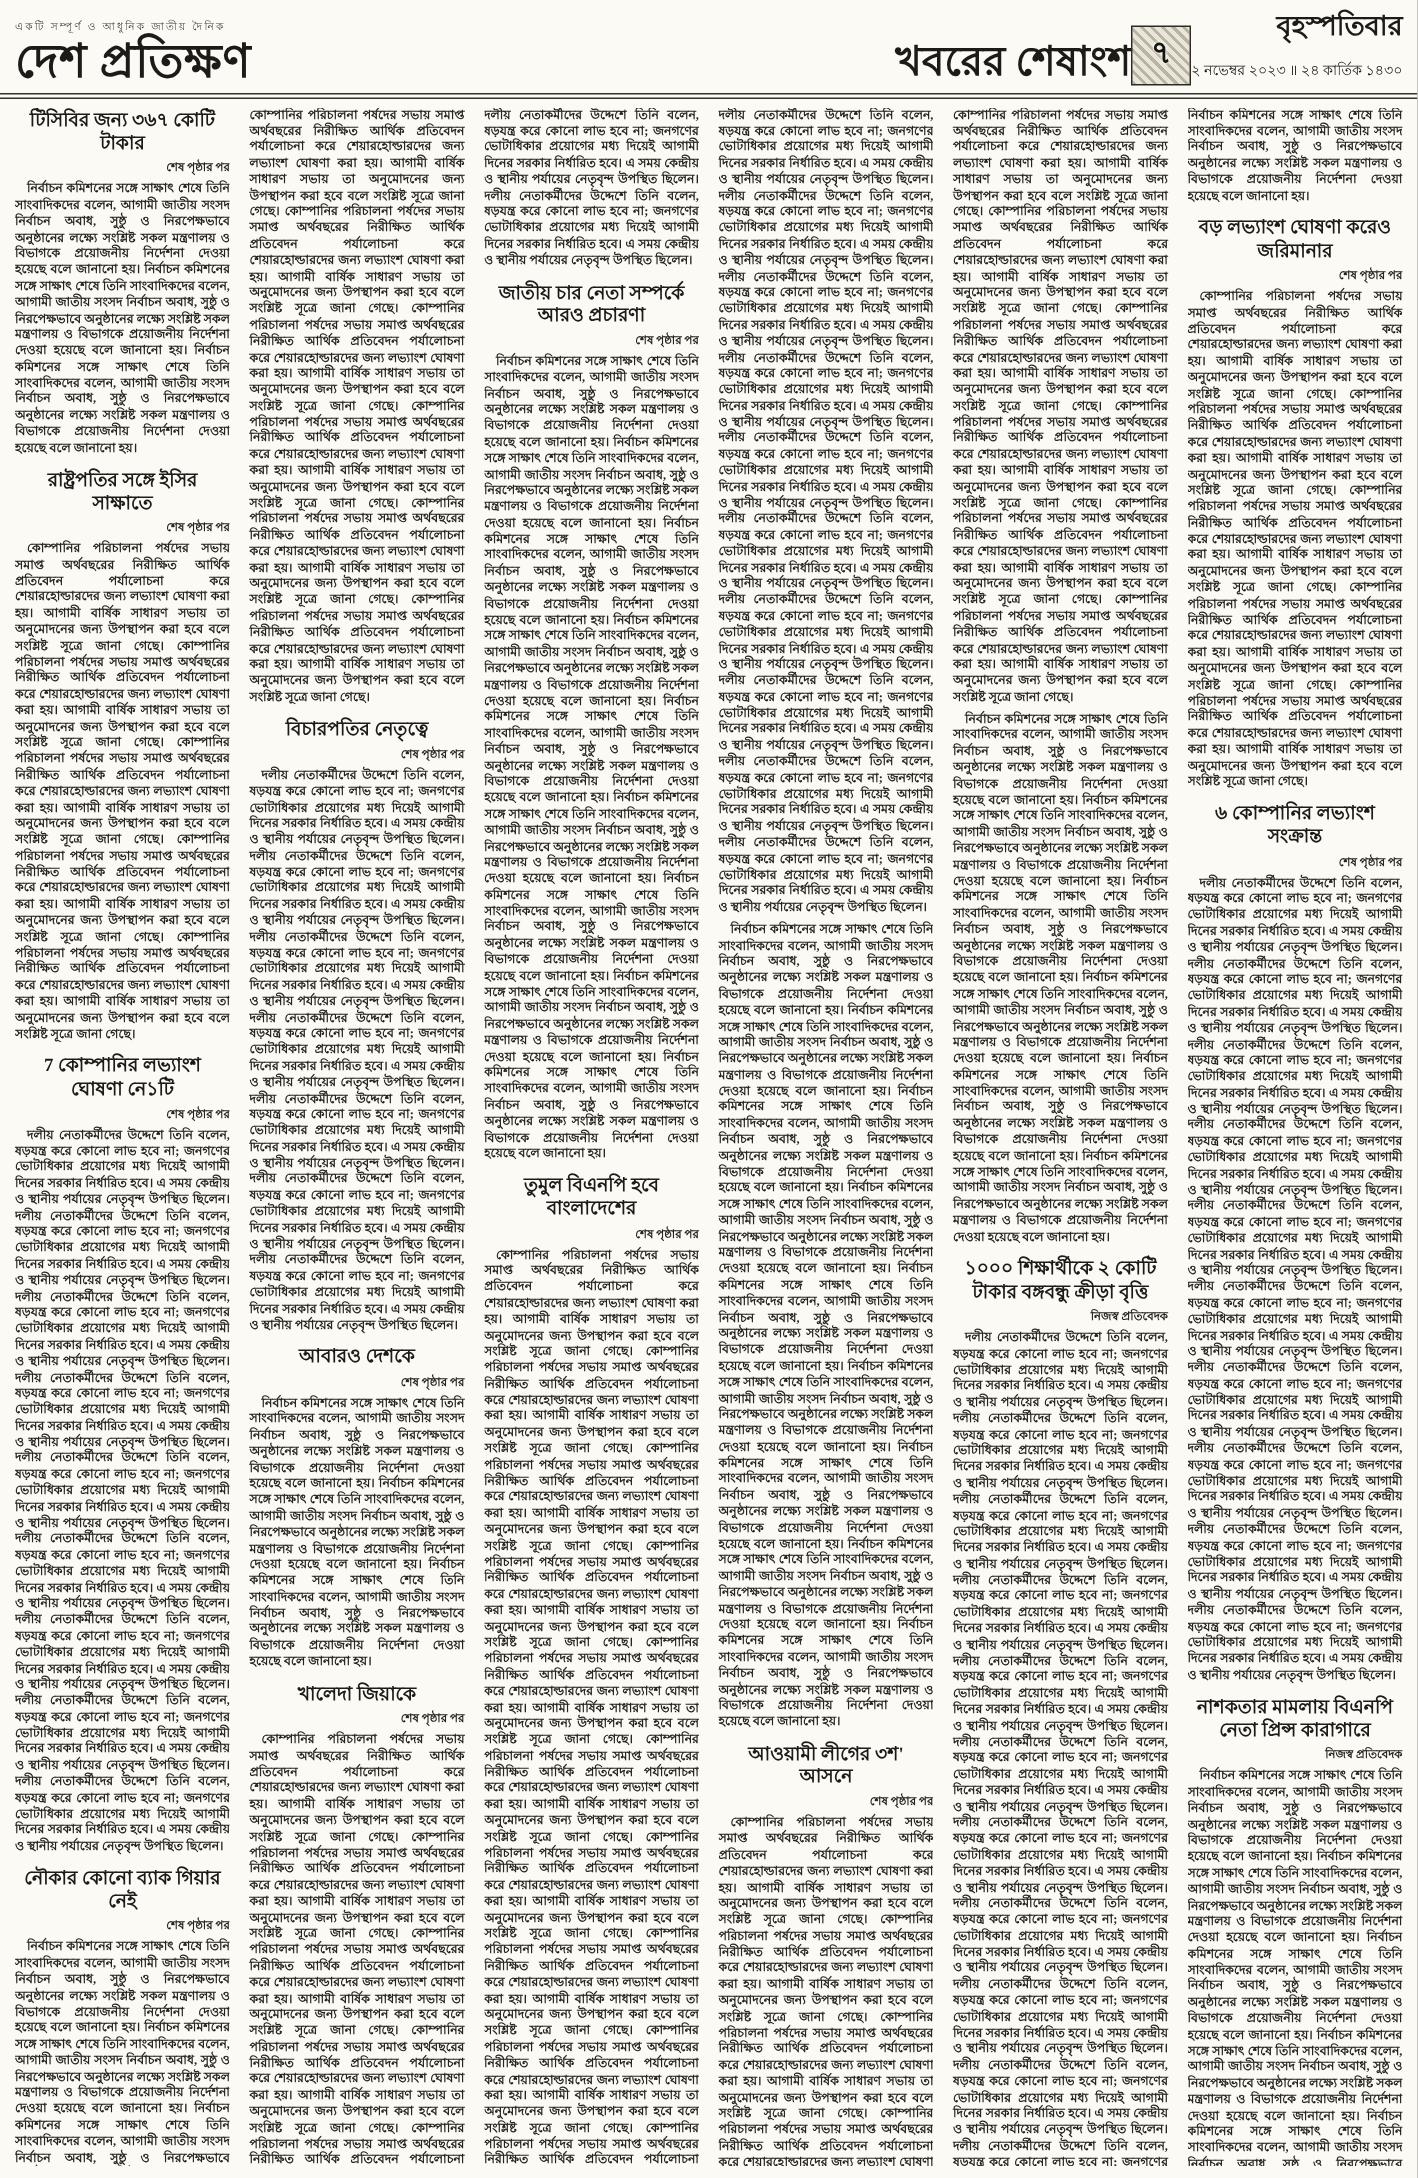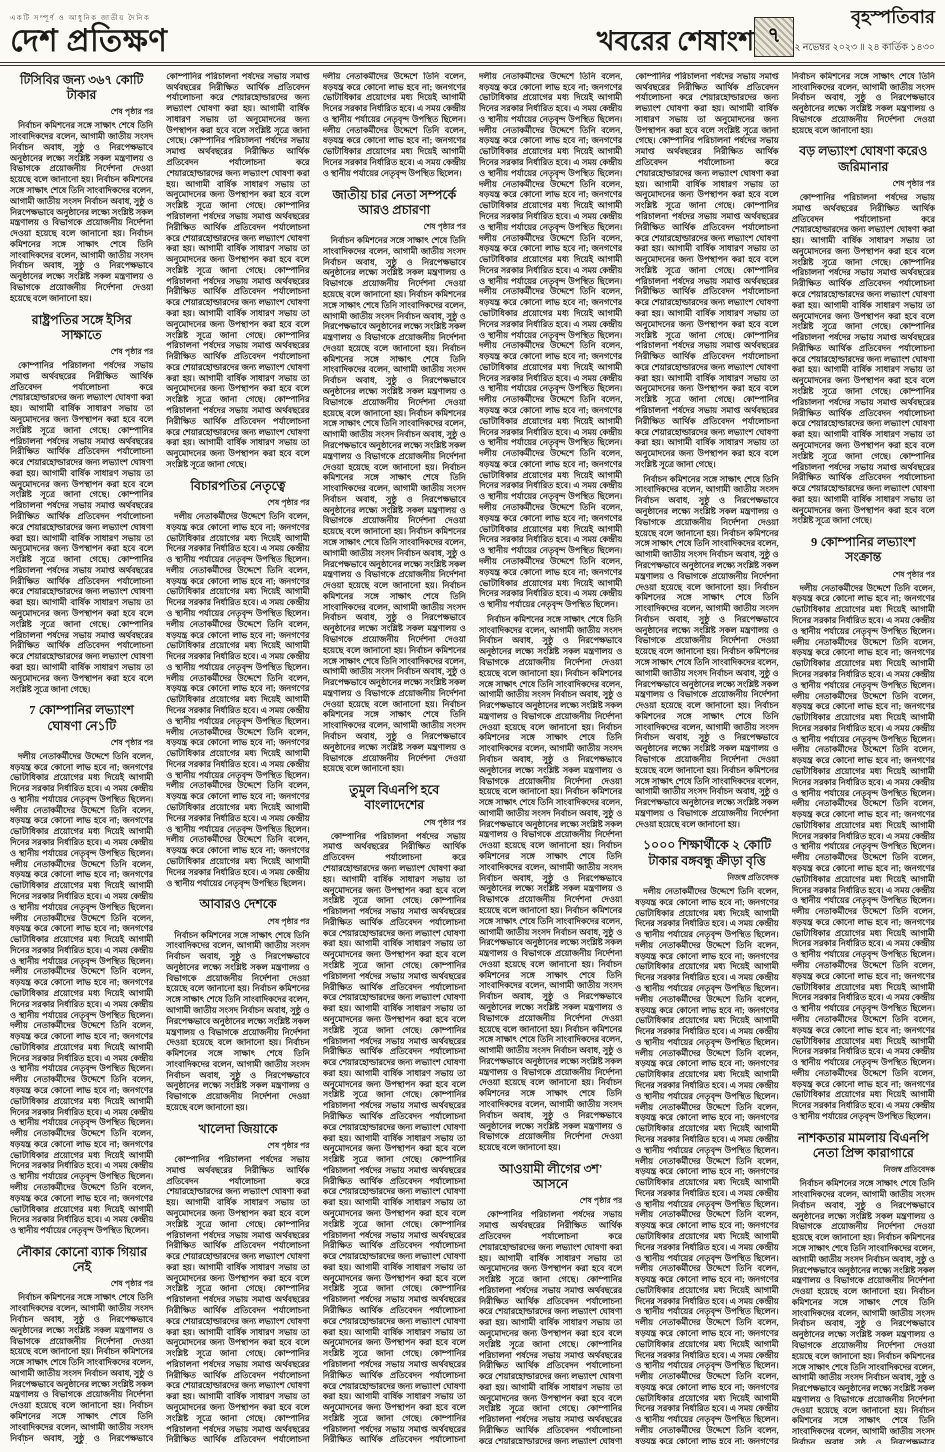--- a/index.html
+++ b/index.html
@@ -161,21 +161,21 @@
     </section>
 
     <section class="col">
       <p class="body lead">নির্বাচন কমিশনের সঙ্গে সাক্ষাৎ শেষে তিনি সাংবাদিকদের বলেন, আগামী জাতীয় সংসদ নির্বাচন অবাধ, সুষ্ঠু ও নিরপেক্ষভাবে অনুষ্ঠানের লক্ষ্যে সংশ্লিষ্ট সকল মন্ত্রণালয় ও বিভাগকে প্রয়োজনীয় নির্দেশনা দেওয়া হয়েছে বলে জানানো হয়।</p>
       <article>
         <h2 class="headline">বড় লভ্যাংশ ঘোষণা করেও জরিমানার</h2>
         <div class="kicker">শেষ পৃষ্ঠার পর</div>
         <p class="body">কোম্পানির পরিচালনা পর্ষদের সভায় সমাপ্ত অর্থবছরের নিরীক্ষিত আর্থিক প্রতিবেদন পর্যালোচনা করে শেয়ারহোল্ডারদের জন্য লভ্যাংশ ঘোষণা করা হয়। আগামী বার্ষিক সাধারণ সভায় তা অনুমোদনের জন্য উপস্থাপন করা হবে বলে সংশ্লিষ্ট সূত্রে জানা গেছে। কোম্পানির পরিচালনা পর্ষদের সভায় সমাপ্ত অর্থবছরের নিরীক্ষিত আর্থিক প্রতিবেদন পর্যালোচনা করে শেয়ারহোল্ডারদের জন্য লভ্যাংশ ঘোষণা করা হয়। আগামী বার্ষিক সাধারণ সভায় তা অনুমোদনের জন্য উপস্থাপন করা হবে বলে সংশ্লিষ্ট সূত্রে জানা গেছে। কোম্পানির পরিচালনা পর্ষদের সভায় সমাপ্ত অর্থবছরের নিরীক্ষিত আর্থিক প্রতিবেদন পর্যালোচনা করে শেয়ারহোল্ডারদের জন্য লভ্যাংশ ঘোষণা করা হয়। আগামী বার্ষিক সাধারণ সভায় তা অনুমোদনের জন্য উপস্থাপন করা হবে বলে সংশ্লিষ্ট সূত্রে জানা গেছে। কোম্পানির পরিচালনা পর্ষদের সভায় সমাপ্ত অর্থবছরের নিরীক্ষিত আর্থিক প্রতিবেদন পর্যালোচনা করে শেয়ারহোল্ডারদের জন্য লভ্যাংশ ঘোষণা করা হয়। আগামী বার্ষিক সাধারণ সভায় তা অনুমোদনের জন্য উপস্থাপন করা হবে বলে সংশ্লিষ্ট সূত্রে জানা গেছে। কোম্পানির পরিচালনা পর্ষদের সভায় সমাপ্ত অর্থবছরের নিরীক্ষিত আর্থিক প্রতিবেদন পর্যালোচনা করে শেয়ারহোল্ডারদের জন্য লভ্যাংশ ঘোষণা করা হয়। আগামী বার্ষিক সাধারণ সভায় তা অনুমোদনের জন্য উপস্থাপন করা হবে বলে সংশ্লিষ্ট সূত্রে জানা গেছে।</p>
       </article>
       <article>
-        <h2 class="headline">9 কোম্পানির লভ্যাংশ সংক্রান্ত</h2>
+        <h2 class="headline">৬ কোম্পানির লভ্যাংশ সংক্রান্ত</h2>
         <div class="kicker">শেষ পৃষ্ঠার পর</div>
         <p class="body">দলীয় নেতাকর্মীদের উদ্দেশে তিনি বলেন, ষড়যন্ত্র করে কোনো লাভ হবে না; জনগণের ভোটাধিকার প্রয়োগের মধ্য দিয়েই আগামী দিনের সরকার নির্ধারিত হবে। এ সময় কেন্দ্রীয় ও স্থানীয় পর্যায়ের নেতৃবৃন্দ উপস্থিত ছিলেন। দলীয় নেতাকর্মীদের উদ্দেশে তিনি বলেন, ষড়যন্ত্র করে কোনো লাভ হবে না; জনগণের ভোটাধিকার প্রয়োগের মধ্য দিয়েই আগামী দিনের সরকার নির্ধারিত হবে। এ সময় কেন্দ্রীয় ও স্থানীয় পর্যায়ের নেতৃবৃন্দ উপস্থিত ছিলেন। দলীয় নেতাকর্মীদের উদ্দেশে তিনি বলেন, ষড়যন্ত্র করে কোনো লাভ হবে না; জনগণের ভোটাধিকার প্রয়োগের মধ্য দিয়েই আগামী দিনের সরকার নির্ধারিত হবে। এ সময় কেন্দ্রীয় ও স্থানীয় পর্যায়ের নেতৃবৃন্দ উপস্থিত ছিলেন। দলীয় নেতাকর্মীদের উদ্দেশে তিনি বলেন, ষড়যন্ত্র করে কোনো লাভ হবে না; জনগণের ভোটাধিকার প্রয়োগের মধ্য দিয়েই আগামী দিনের সরকার নির্ধারিত হবে। এ সময় কেন্দ্রীয় ও স্থানীয় পর্যায়ের নেতৃবৃন্দ উপস্থিত ছিলেন। দলীয় নেতাকর্মীদের উদ্দেশে তিনি বলেন, ষড়যন্ত্র করে কোনো লাভ হবে না; জনগণের ভোটাধিকার প্রয়োগের মধ্য দিয়েই আগামী দিনের সরকার নির্ধারিত হবে। এ সময় কেন্দ্রীয় ও স্থানীয় পর্যায়ের নেতৃবৃন্দ উপস্থিত ছিলেন। দলীয় নেতাকর্মীদের উদ্দেশে তিনি বলেন, ষড়যন্ত্র করে কোনো লাভ হবে না; জনগণের ভোটাধিকার প্রয়োগের মধ্য দিয়েই আগামী দিনের সরকার নির্ধারিত হবে। এ সময় কেন্দ্রীয় ও স্থানীয় পর্যায়ের নেতৃবৃন্দ উপস্থিত ছিলেন। দলীয় নেতাকর্মীদের উদ্দেশে তিনি বলেন, ষড়যন্ত্র করে কোনো লাভ হবে না; জনগণের ভোটাধিকার প্রয়োগের মধ্য দিয়েই আগামী দিনের সরকার নির্ধারিত হবে। এ সময় কেন্দ্রীয় ও স্থানীয় পর্যায়ের নেতৃবৃন্দ উপস্থিত ছিলেন। দলীয় নেতাকর্মীদের উদ্দেশে তিনি বলেন, ষড়যন্ত্র করে কোনো লাভ হবে না; জনগণের ভোটাধিকার প্রয়োগের মধ্য দিয়েই আগামী দিনের সরকার নির্ধারিত হবে। এ সময় কেন্দ্রীয় ও স্থানীয় পর্যায়ের নেতৃবৃন্দ উপস্থিত ছিলেন। দলীয় নেতাকর্মীদের উদ্দেশে তিনি বলেন, ষড়যন্ত্র করে কোনো লাভ হবে না; জনগণের ভোটাধিকার প্রয়োগের মধ্য দিয়েই আগামী দিনের সরকার নির্ধারিত হবে। এ সময় কেন্দ্রীয় ও স্থানীয় পর্যায়ের নেতৃবৃন্দ উপস্থিত ছিলেন। দলীয় নেতাকর্মীদের উদ্দেশে তিনি বলেন, ষড়যন্ত্র করে কোনো লাভ হবে না; জনগণের ভোটাধিকার প্রয়োগের মধ্য দিয়েই আগামী দিনের সরকার নির্ধারিত হবে। এ সময় কেন্দ্রীয় ও স্থানীয় পর্যায়ের নেতৃবৃন্দ উপস্থিত ছিলেন।</p>
       </article>
       <article>
         <h2 class="headline">নাশকতার মামলায় বিএনপি নেতা প্রিন্স কারাগারে</h2>
         <div class="byline">নিজস্ব প্রতিবেদক</div>
         <p class="body">নির্বাচন কমিশনের সঙ্গে সাক্ষাৎ শেষে তিনি সাংবাদিকদের বলেন, আগামী জাতীয় সংসদ নির্বাচন অবাধ, সুষ্ঠু ও নিরপেক্ষভাবে অনুষ্ঠানের লক্ষ্যে সংশ্লিষ্ট সকল মন্ত্রণালয় ও বিভাগকে প্রয়োজনীয় নির্দেশনা দেওয়া হয়েছে বলে জানানো হয়। নির্বাচন কমিশনের সঙ্গে সাক্ষাৎ শেষে তিনি সাংবাদিকদের বলেন, আগামী জাতীয় সংসদ নির্বাচন অবাধ, সুষ্ঠু ও নিরপেক্ষভাবে অনুষ্ঠানের লক্ষ্যে সংশ্লিষ্ট সকল মন্ত্রণালয় ও বিভাগকে প্রয়োজনীয় নির্দেশনা দেওয়া হয়েছে বলে জানানো হয়। নির্বাচন কমিশনের সঙ্গে সাক্ষাৎ শেষে তিনি সাংবাদিকদের বলেন, আগামী জাতীয় সংসদ নির্বাচন অবাধ, সুষ্ঠু ও নিরপেক্ষভাবে অনুষ্ঠানের লক্ষ্যে সংশ্লিষ্ট সকল মন্ত্রণালয় ও বিভাগকে প্রয়োজনীয় নির্দেশনা দেওয়া হয়েছে বলে জানানো হয়। নির্বাচন কমিশনের সঙ্গে সাক্ষাৎ শেষে তিনি সাংবাদিকদের বলেন, আগামী জাতীয় সংসদ নির্বাচন অবাধ, সুষ্ঠু ও নিরপেক্ষভাবে অনুষ্ঠানের লক্ষ্যে সংশ্লিষ্ট সকল মন্ত্রণালয় ও বিভাগকে প্রয়োজনীয় নির্দেশনা দেওয়া হয়েছে বলে জানানো হয়। নির্বাচন কমিশনের সঙ্গে সাক্ষাৎ শেষে তিনি সাংবাদিকদের বলেন, আগামী জাতীয় সংসদ নির্বাচন অবাধ, সুষ্ঠু ও নিরপেক্ষভাবে অনুষ্ঠানের লক্ষ্যে সংশ্লিষ্ট সকল মন্ত্রণালয় ও বিভাগকে প্রয়োজনীয় নির্দেশনা দেওয়া হয়েছে বলে জানানো হয়। নির্বাচন কমিশনের সঙ্গে সাক্ষাৎ শেষে তিনি সাংবাদিকদের বলেন, আগামী জাতীয় সংসদ নির্বাচন অবাধ, সুষ্ঠু ও নিরপেক্ষভাবে অনুষ্ঠানের লক্ষ্যে সংশ্লিষ্ট সকল মন্ত্রণালয় ও বিভাগকে প্রয়োজনীয় নির্দেশনা দেওয়া হয়েছে বলে জানানো হয়।</p>
       </article>
     </section>
 

